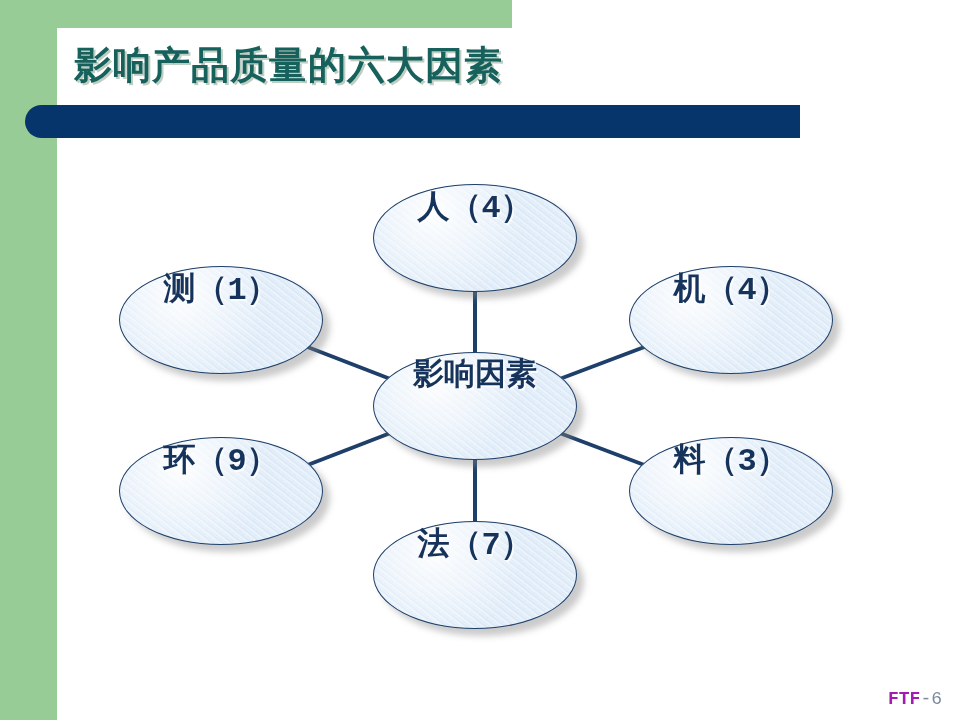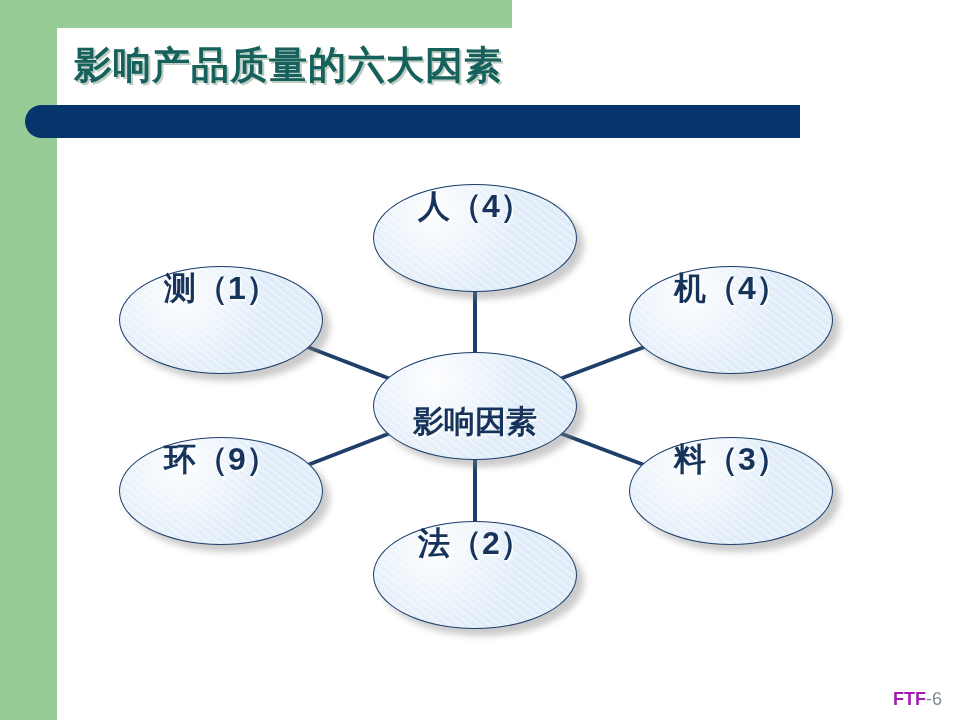--- a/index.html
+++ b/index.html
@@ -6,21 +6,21 @@
     margin: 0;
     padding: 0;
     background: #ffffff;
   }
   #slide {
     position: relative;
     width: 960px;
     height: 720px;
     overflow: hidden;
     background: #ffffff;
-    font-family: Liberation Sans, sans-serif;
+    font-family: Liberation Mono, monospace;
   }
 
   
   .green-sidebar {
     position: absolute;
     left: 0;
     top: 0;
     width: 57px;
     height: 720px;
     background: #98cc97;
@@ -99,21 +99,20 @@
   }
   .node-label {
     font-size: 32px;
     font-weight: bold;
     color: #16335b;
     white-space: nowrap;
     text-shadow: 1.5px 1.5px 0 rgba(255,255,255,0.85);
   }
   .node.center .node-label {
     font-size: 31px;
-    margin-top: 48px;
   }
 
   
   .node-top    { left: 373px; top: 184px; width: 204px; height: 108px; }
   .node-left1  { left: 119px; top: 266px; width: 204px; height: 108px; }
   .node-right1 { left: 629px; top: 266px; width: 204px; height: 108px; }
   .node-center { left: 373px; top: 352px; width: 204px; height: 108px; }
   .node-left2  { left: 119px; top: 437px; width: 204px; height: 108px; }
   .node-right2 { left: 629px; top: 437px; width: 204px; height: 108px; }
   .node-bottom { left: 373px; top: 521px; width: 204px; height: 108px; }
@@ -177,21 +176,21 @@
 
     <div class="node node-left2">
       <span class="node-label">环（9）</span>
     </div>
 
     <div class="node node-right2">
       <span class="node-label">料（3）</span>
     </div>
 
     <div class="node node-bottom">
-      <span class="node-label">法（2）</span>
+      <span class="node-label">法（7）</span>
     </div>
 
   </div>
 
   <div class="footer">
     <span class="footer-brand">FTF</span><span class="footer-page">-6</span>
   </div>
 
 </div>
 

